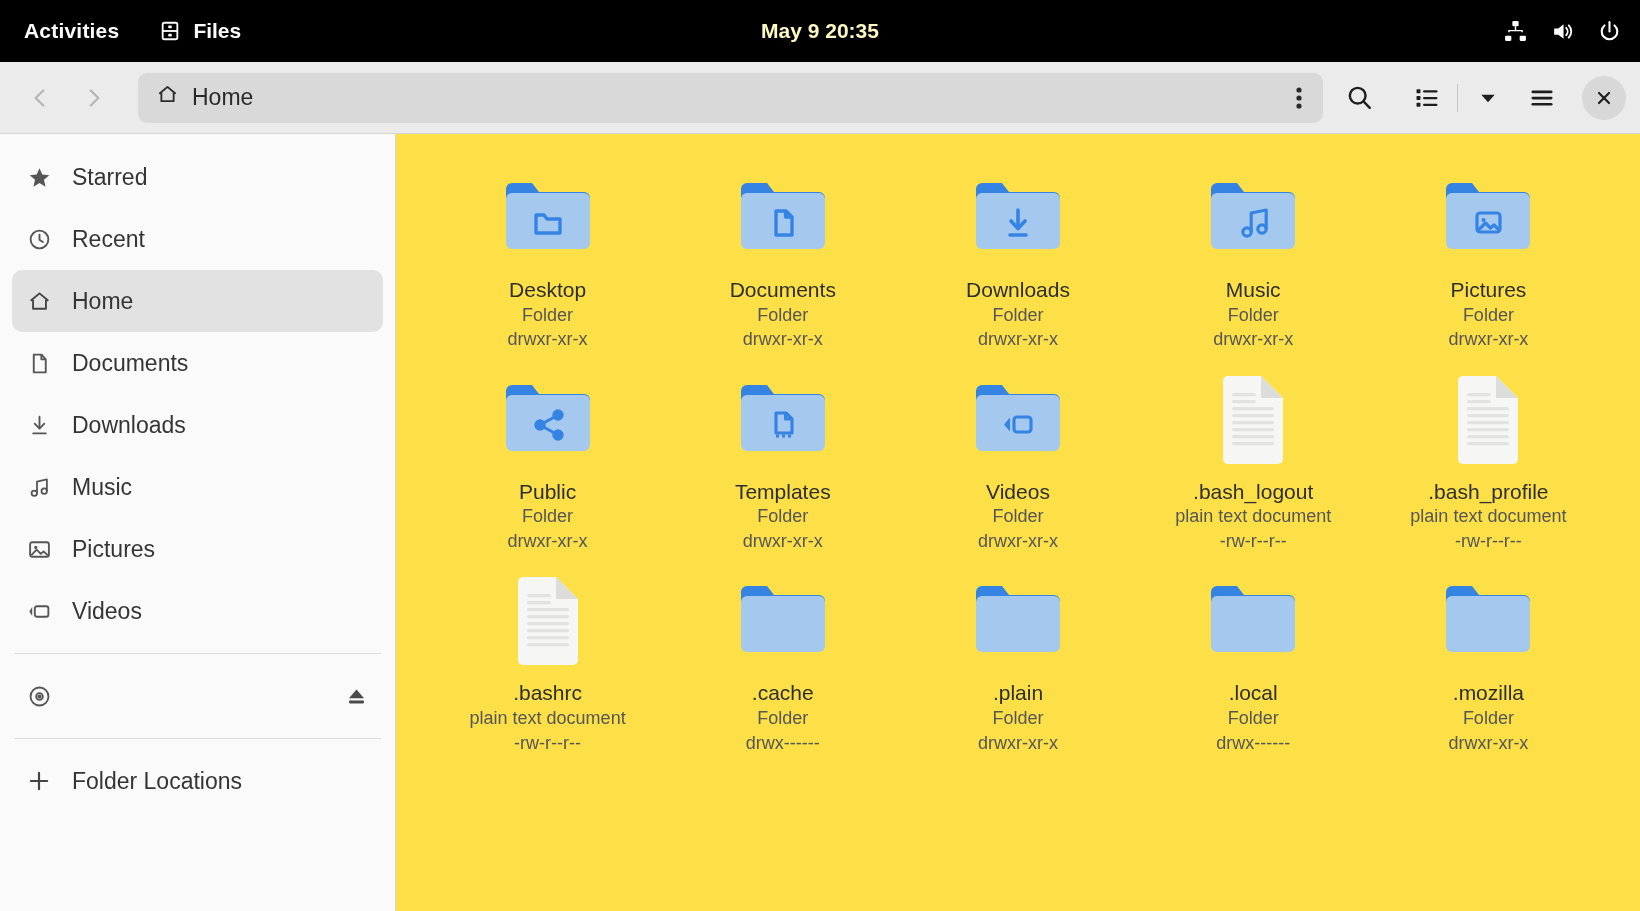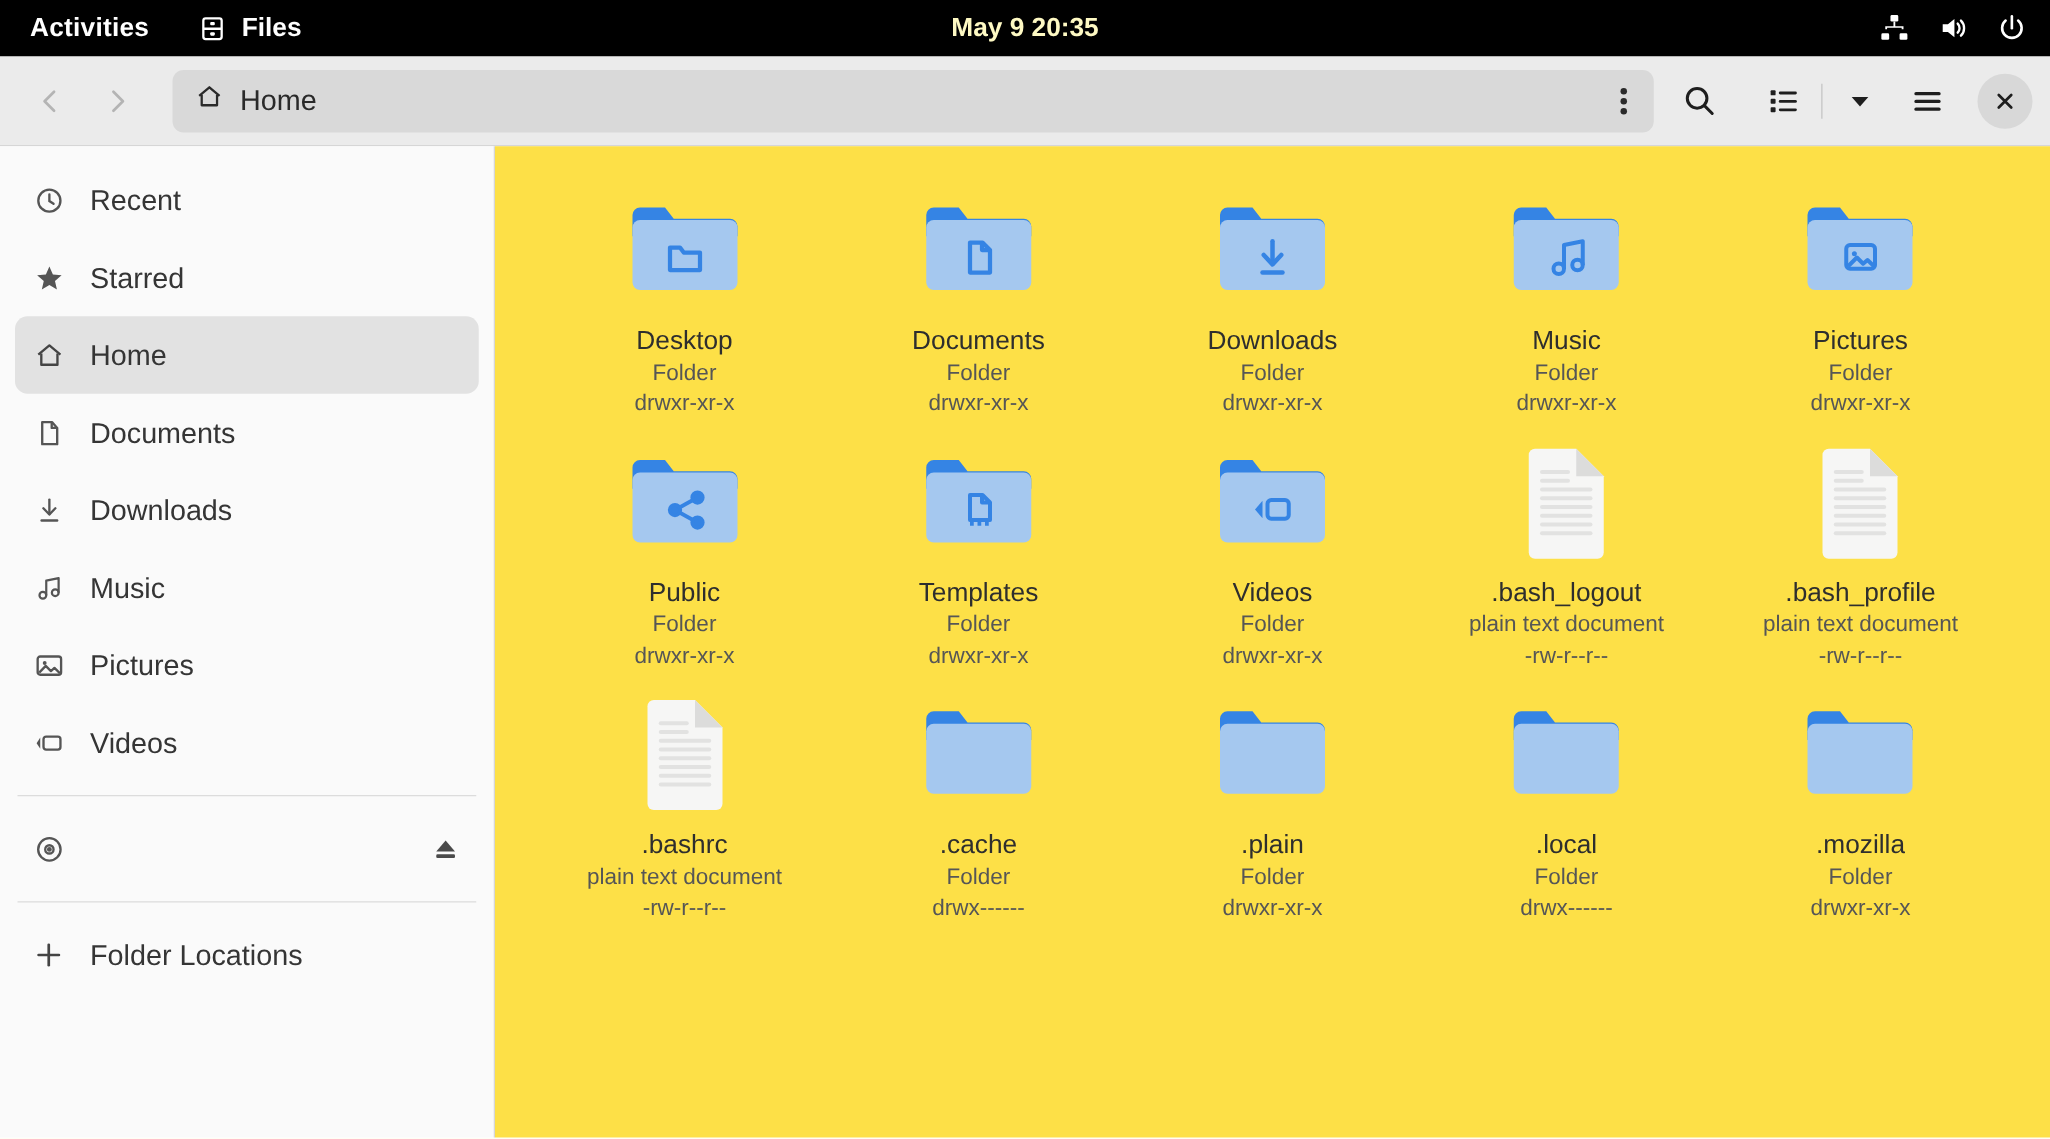--- a/index.html
+++ b/index.html
@@ -6,21 +6,21 @@
   html, body {
     width: 1640px; height: 911px;
     overflow: hidden;
     font-family: "Liberation Sans", sans-serif;
     background: #ffffff;
   }
 
   
   .topbar {
     position: relative;
-    height: 45px;
+    height: 62px;
     background: #000000;
     color: #ffffff;
     display: flex;
     align-items: center;
     padding: 16px 18px;
     text-align: center;
   }
   .topbar-left { display: flex; align-items: center; gap: 34px; }
   .activities {
     font-size: 21px; font-weight: bold; color: #ffffff; letter-spacing: .2px;
@@ -268,35 +268,35 @@
     </svg>
   </div>
 </div>
 
 <div class="main">
 
   <div class="sidebar">
 
     <div class="side-item">
       <span class="side-icon">
+        <svg width="25" height="25" viewBox="0 0 24 24" fill="#555">
+          <polygon points="12,3 14.7,9.2 21.4,9.8 16.3,14.2 17.8,20.8 12,17.3 6.2,20.8 7.7,14.2 2.6,9.8 9.3,9.2"></polygon>
+        </svg>
+      </span>
+      <span class="label">Starred</span>
+    </div>
+
+    <div class="side-item">
+      <span class="side-icon">
         <svg width="25" height="25" viewBox="0 0 24 24" fill="none" stroke="#555" stroke-width="1.8" stroke-linecap="round">
           <circle cx="12" cy="12" r="8.5"></circle>
             <path d="M12 7.3v5l3.2 2.1"></path>
         </svg>
       </span>
       <span class="label">Recent</span>
-    </div>
-
-    <div class="side-item">
-      <span class="side-icon">
-        <svg width="25" height="25" viewBox="0 0 24 24" fill="#555">
-          <polygon points="12,3 14.7,9.2 21.4,9.8 16.3,14.2 17.8,20.8 12,17.3 6.2,20.8 7.7,14.2 2.6,9.8 9.3,9.2"></polygon>
-        </svg>
-      </span>
-      <span class="label">Starred</span>
     </div>
 
     <div class="side-item selected">
       <span class="side-icon">
         <svg width="25" height="25" viewBox="0 0 24 24" fill="none" stroke="#444" stroke-width="1.8" stroke-linejoin="round">
           <path d="M3.5 11.2L12 4.2l8.5 7"></path>
             <path d="M5.8 10.4V19h12.4v-8.6"></path>
         </svg>
       </span>
       <span class="label">Home</span>

